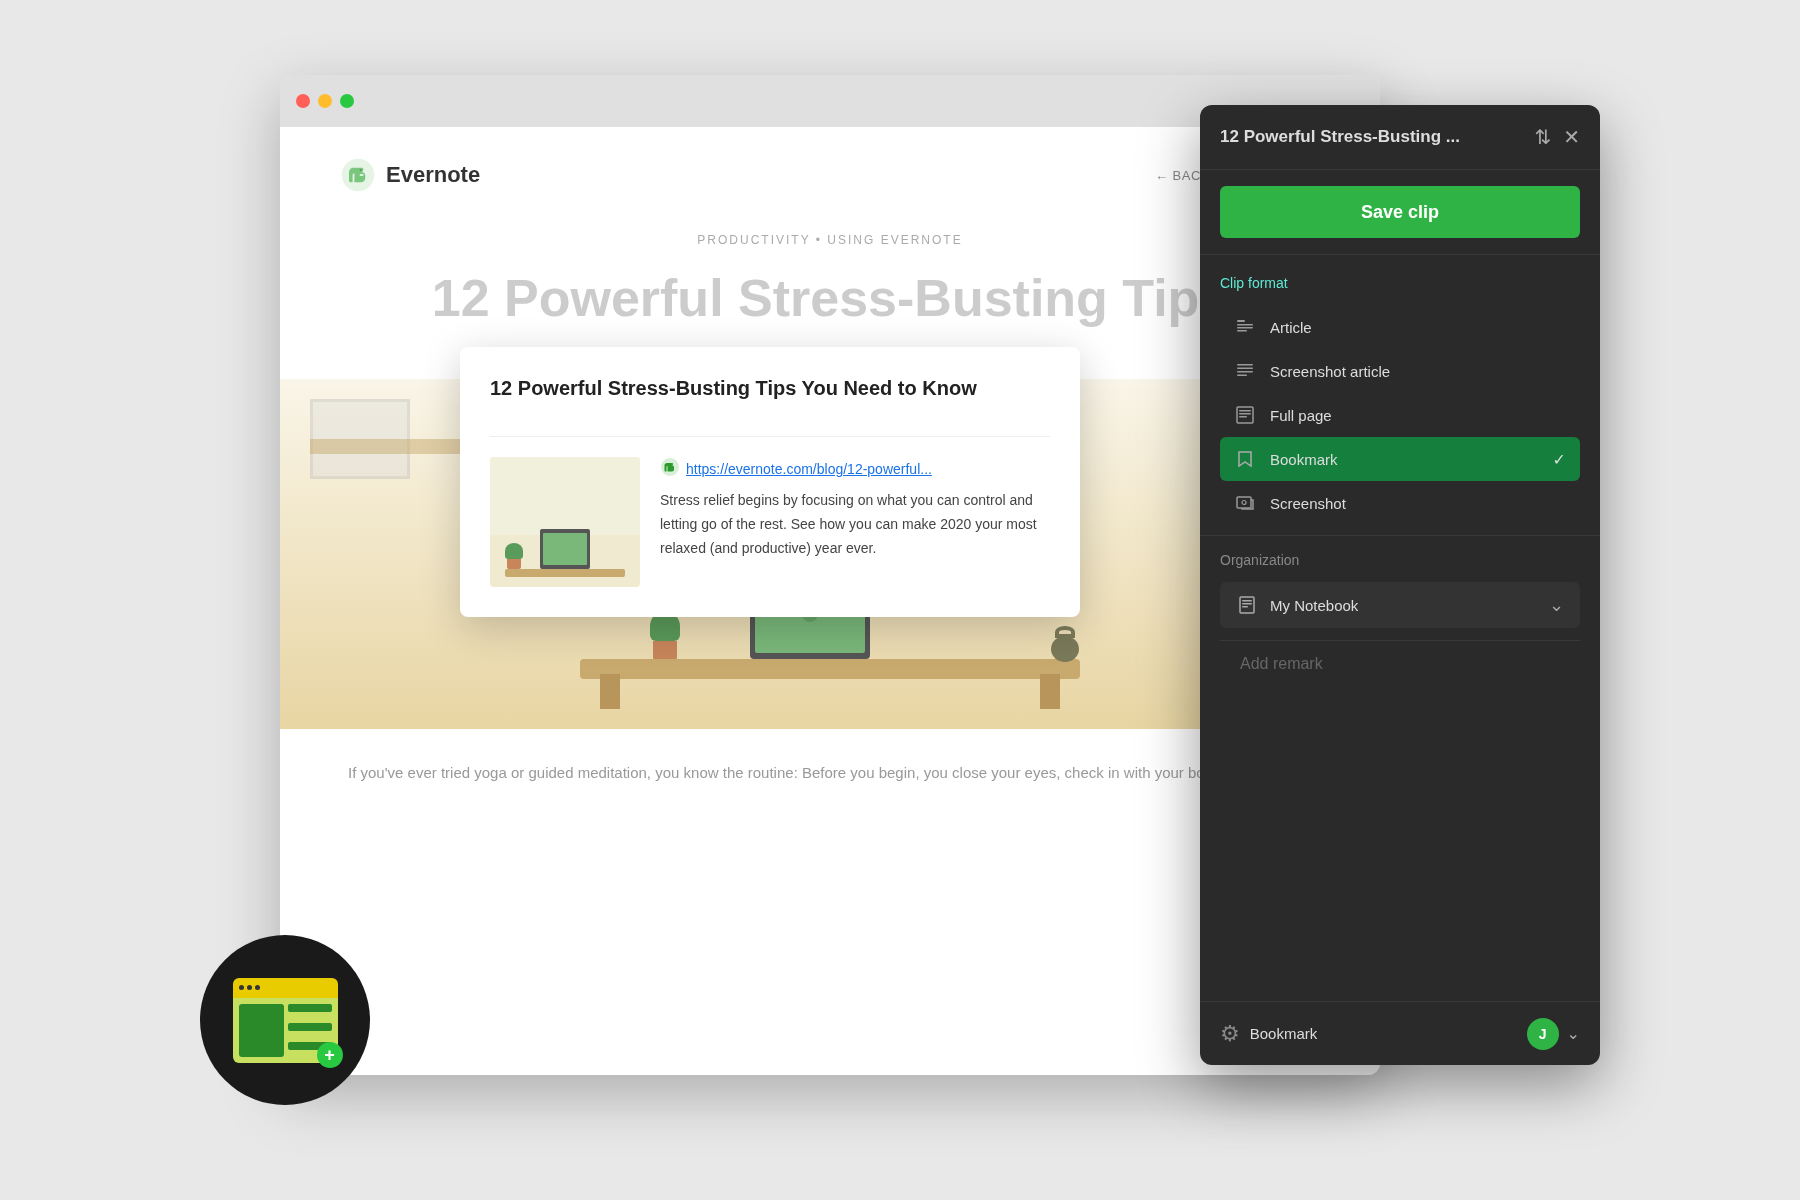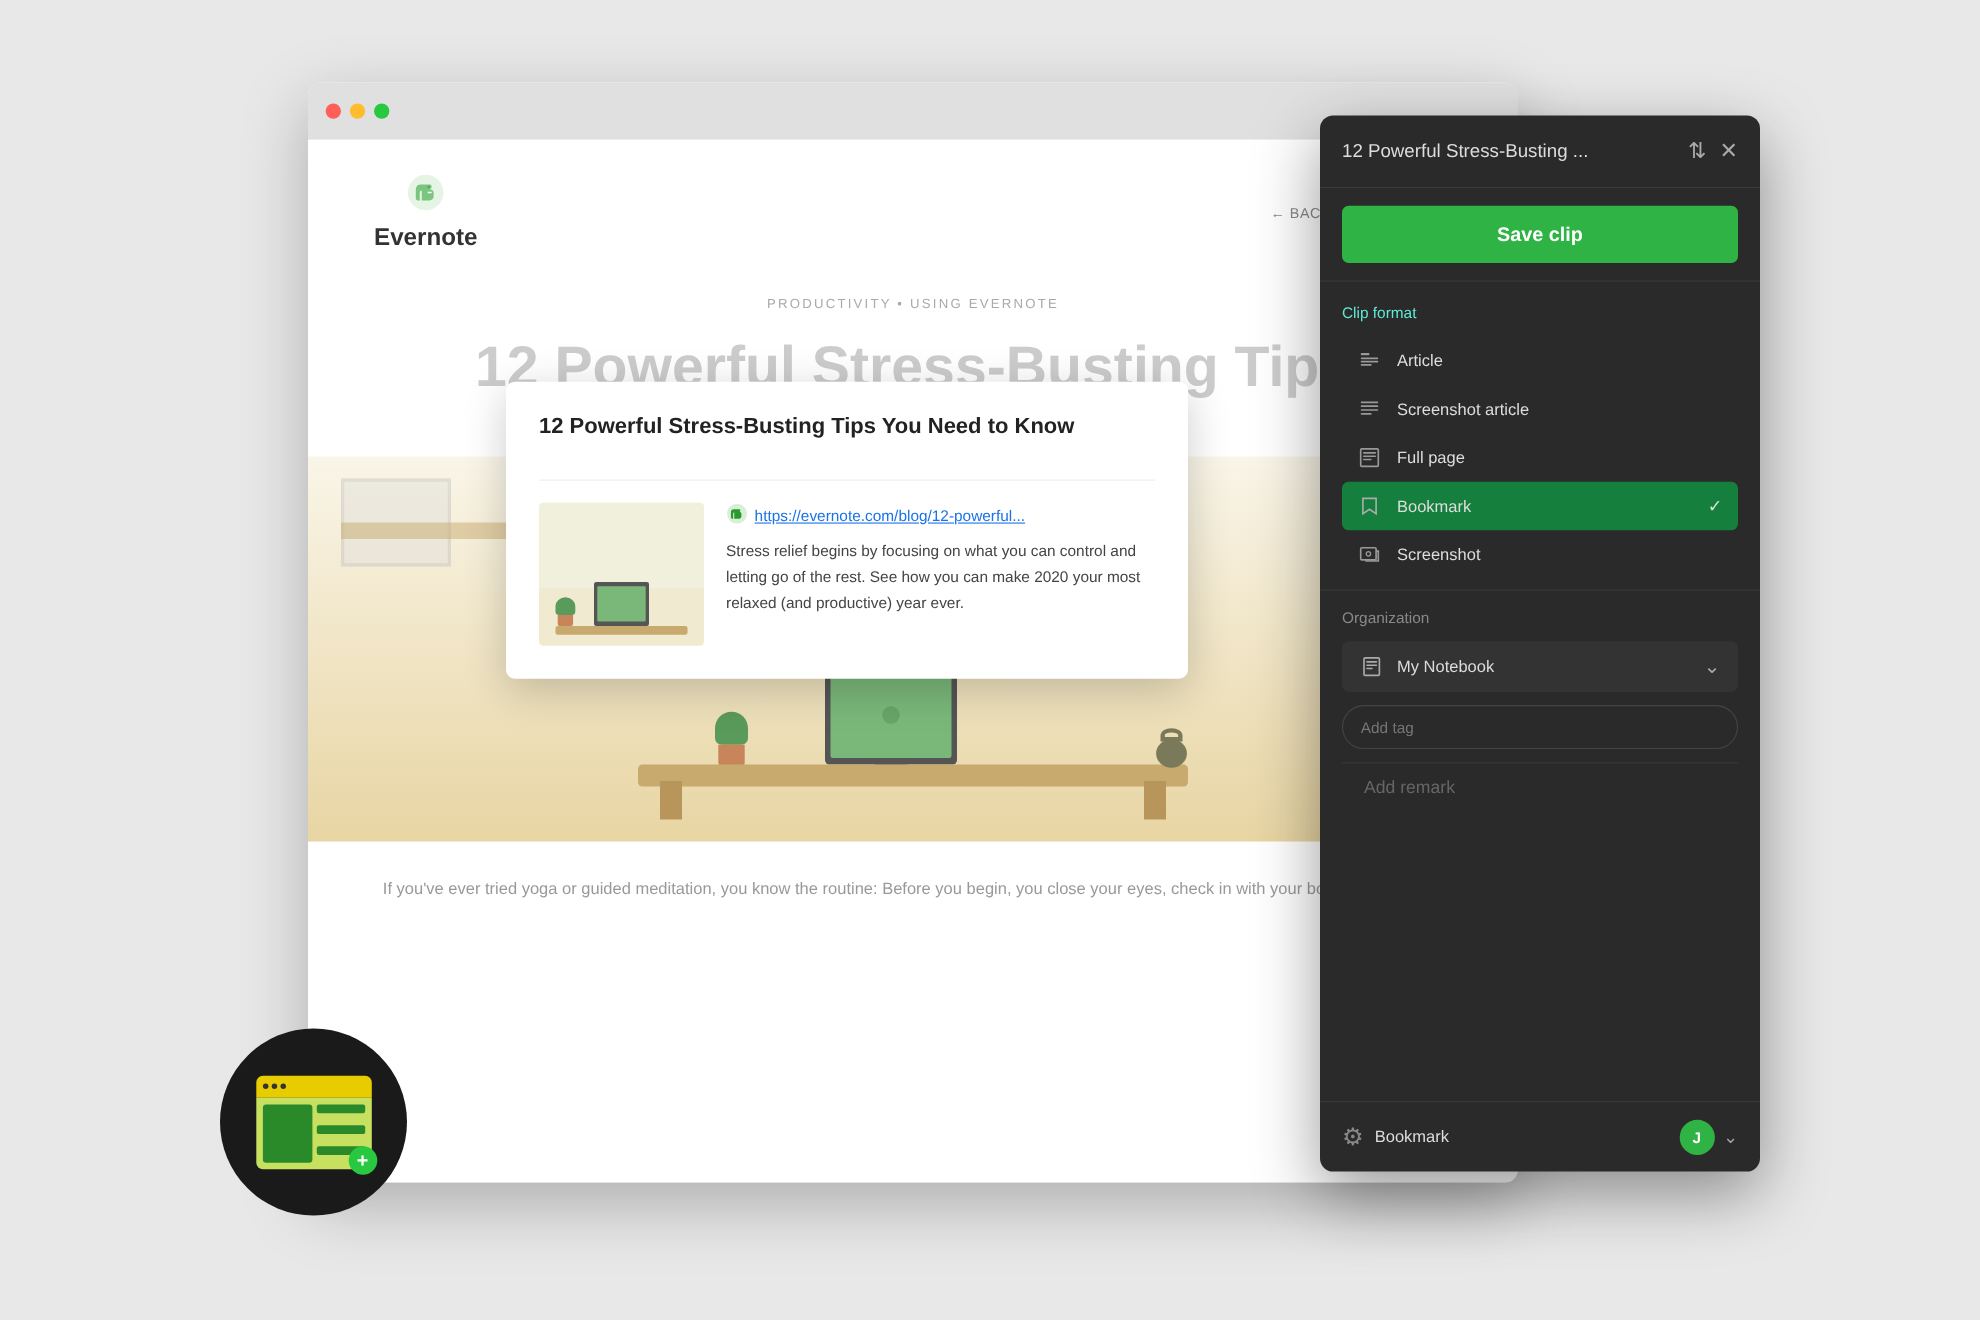--- a/index.html
+++ b/index.html
@@ -73,21 +73,20 @@
       margin-bottom: 40px;
     }
 
     .evernote-logo {
       display: flex;
       align-items: center;
       gap: 10px;
       font-size: 22px;
       font-weight: 600;
       color: #333;
-      flex-direction: column;
     }
 
     .evernote-logo-icon {
       width: 36px;
       height: 36px;
     }
 
     .back-link {
       font-size: 13px;
       color: #888;
@@ -495,21 +494,21 @@
       display: flex;
       align-items: center;
       justify-content: space-between;
       padding: 20px 20px;
       border-bottom: 1px solid #3a3a3a;
     }
 
     .panel-title {
       font-size: 17px;
       color: #ddd;
-      font-weight: 400;
+      font-weight: 700;
       flex: 1;
       white-space: nowrap;
       overflow: hidden;
       text-overflow: ellipsis;
     }
 
     .panel-header-actions {
       display: flex;
       align-items: center;
       gap: 12px;
@@ -892,21 +891,20 @@
         <svg class="notebook-icon" viewBox="0 0 22 22" fill="none">
           <rect x="4" y="3" width="14" height="16" rx="1" stroke="#aaa" stroke-width="1.5" fill="none"></rect>
           <rect x="6" y="6" width="10" height="1.5" rx="0.75" fill="#aaa"></rect>
           <rect x="6" y="9" width="10" height="1.5" rx="0.75" fill="#aaa"></rect>
           <rect x="6" y="12" width="6" height="1.5" rx="0.75" fill="#aaa"></rect>
         </svg>
         <span class="notebook-select-label">My Notebook</span>
         <span class="chevron-down">⌄</span>
       </div>
 
-      <input class="tag-input" type="text" placeholder="Add tag" style="">
 
       <div class="remark-input">
         <span style="color:#666;">Add remark</span>
       </div>
     </div>
 
     <div class="panel-footer">
       <div class="settings-area">
         <span class="settings-gear">⚙</span>
         <span class="settings-label">Bookmark</span>

